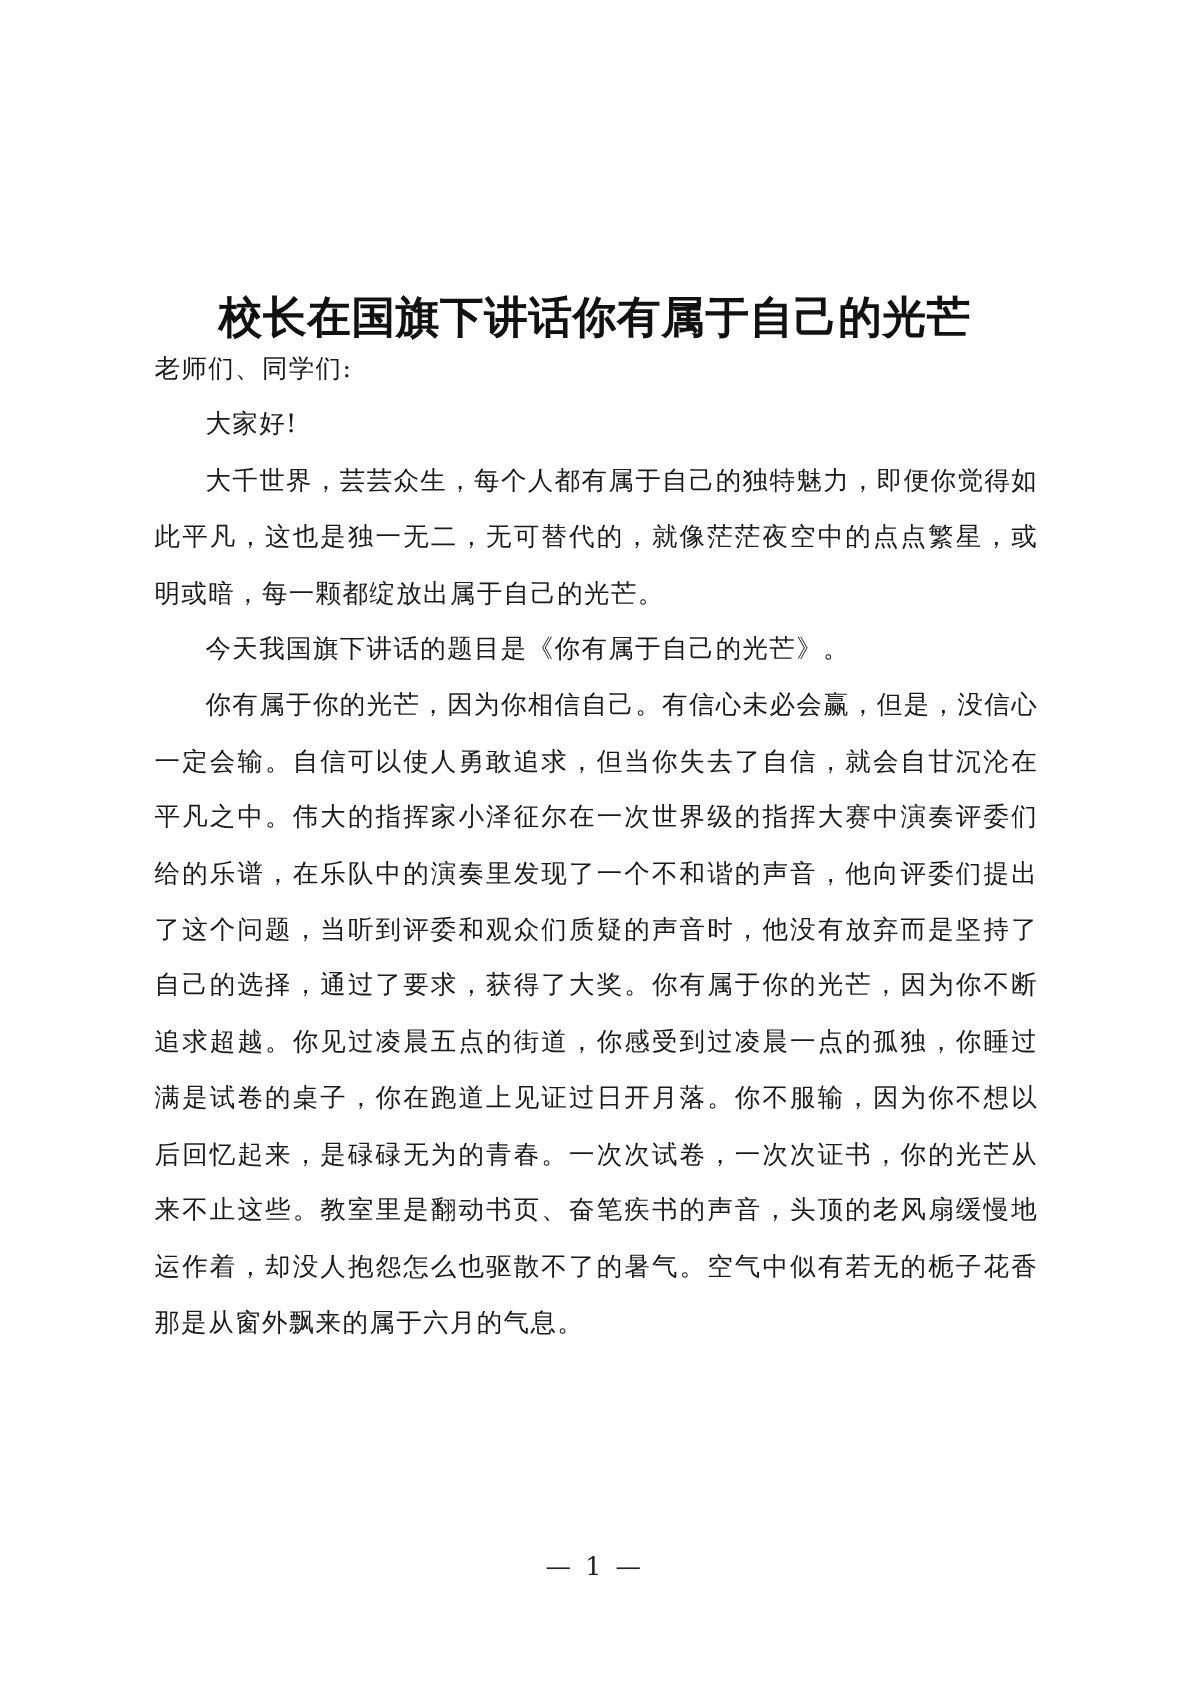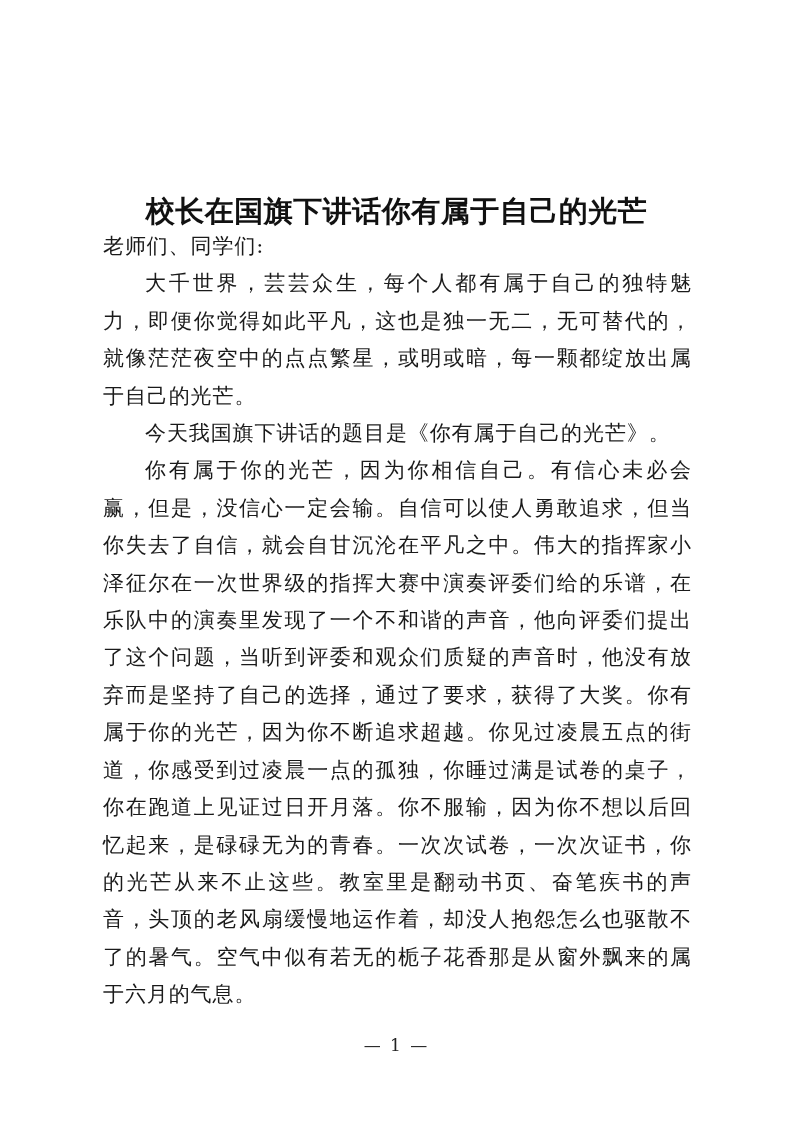--- a/index.html
+++ b/index.html
@@ -45,21 +45,21 @@
   
   .body-block {
     position: absolute;
     top: 228px;
     left: 103px;
     width: 589px;
   }
 
   .para {
     font-family: "DejaVu Serif", "Liberation Serif", serif;
-    font-size: 21px;
+    font-size: 17px;
     line-height: 37.4px;
     text-align: justify;
     text-justify: inter-character;
     color: #1a1a1a;
     margin: 0;
     letter-spacing: 0.9px;
     text-indent: 2em;
     word-break: break-all;
   }
 
@@ -85,20 +85,21 @@
 <body>
 
 <div class="page">
 
   <h1 class="doc-title">校长在国旗下讲话你有属于自己的光芒</h1>
 
   <div class="body-block">
 
     <p class="para no-indent">老师们、同学们:</p>
 
+    <p class="para">大家好!</p>
 
     <p class="para">大千世界，芸芸众生，每个人都有属于自己的独特魅力，即便你觉得如此平凡，这也是独一无二，无可替代的，就像茫茫夜空中的点点繁星，或明或暗，每一颗都绽放出属于自己的光芒。</p>
 
     <p class="para">今天我国旗下讲话的题目是《你有属于自己的光芒》。</p>
 
     <p class="para">你有属于你的光芒，因为你相信自己。有信心未必会赢，但是，没信心一定会输。自信可以使人勇敢追求，但当你失去了自信，就会自甘沉沦在平凡之中。伟大的指挥家小泽征尔在一次世界级的指挥大赛中演奏评委们给的乐谱，在乐队中的演奏里发现了一个不和谐的声音，他向评委们提出了这个问题，当听到评委和观众们质疑的声音时，他没有放弃而是坚持了自己的选择，通过了要求，获得了大奖。你有属于你的光芒，因为你不断追求超越。你见过凌晨五点的街道，你感受到过凌晨一点的孤独，你睡过满是试卷的桌子，你在跑道上见证过日开月落。你不服输，因为你不想以后回忆起来，是碌碌无为的青春。一次次试卷，一次次证书，你的光芒从来不止这些。教室里是翻动书页、奋笔疾书的声音，头顶的老风扇缓慢地运作着，却没人抱怨怎么也驱散不了的暑气。空气中似有若无的栀子花香那是从窗外飘来的属于六月的气息。</p>
 
   </div>
 
   <div class="page-footer">— 1 —</div>

